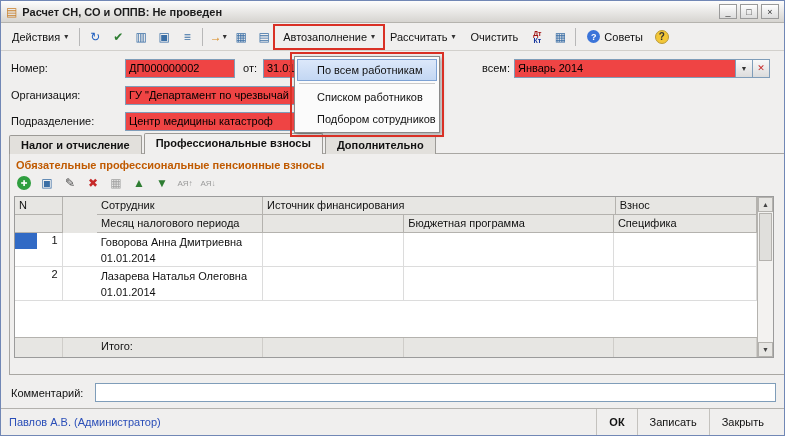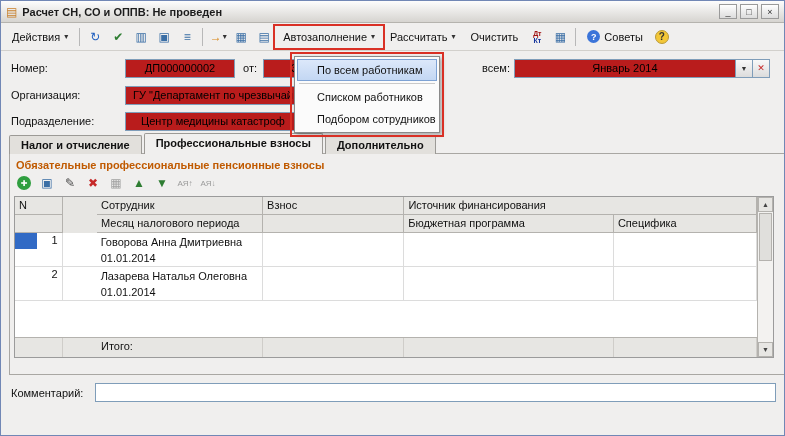--- a/index.html
+++ b/index.html
@@ -36,21 +36,21 @@
   .dt { color:#a01010; } .kt { color:#10309a; }
   .tipico { width:13px; height:13px; border-radius:50%; background:#3b74d9; color:#fff;
             font-size:9px; font-weight:bold; display:flex; align-items:center; justify-content:center; }
   .helpico { width:14px; height:14px; border-radius:50%; background:#f3c738; border:1px solid #b99a3a;
              color:#333; font-size:10px; font-weight:bold; display:flex; align-items:center; justify-content:center; }
 
   
   .form-row { position:absolute; left:10px; height:20px; display:flex; align-items:center; }
   .row1 { top:57px; } .row2 { top:84px; } .row3 { top:110px; }
   .flabel { display:inline-block; width:114px; }
-  .finput { height:19px; border:1px solid #7f9db9; background:#b91c1c; padding:0 3px;text-align:center; }
+  .finput { height:19px; border:1px solid #7f9db9; background:#ef4444; padding:0 3px; }
   .num-input { width:110px; }
   .from-label { margin-left:8px; margin-right:6px; }
   .date-input { width:84px; }
   .wide-input { width:176px; }
   .period-group { position:absolute; top:57px; left:481px; height:20px; display:flex; align-items:center; }
   .plabel { margin-right:4px; }
   .pinput { width:222px; }
   .combo-btn { width:17px; height:19px; border:1px solid #7f9db9; border-left:none;
                background:linear-gradient(#f8f8f8,#dcdcdc); display:flex; align-items:center;
                justify-content:center; font-size:7px; color:#333; padding:0; }
@@ -269,22 +269,22 @@
       <button class="gbtn">
           <span class="sortico">АЯ↓</span>
         </button>
     </div>
 
     <div class="gtable">
       <div class="gbody">
         <div class="ghr">
           <div class="hc w-n">N</div>
           <div class="hc w-emp">Сотрудник</div>
+          <div class="hc w-src">Источник финансирования</div>
           <div class="hc w-vz">Взнос</div>
-          <div class="hc w-src">Источник финансирования</div>
         </div>
         <div class="ghr">
           <div class="hc w-n"></div>
           <div class="hc w-emp">Месяц налогового периода</div>
           <div class="hc w-vz"></div>
           <div class="hc w-prog">Бюджетная программа</div>
           <div class="hc w-spec">Специфика</div>
         </div>
 
         <div class="dr">
@@ -335,14 +335,28 @@
           </div>
       </div>
     </div>
   </div>
 
   <div class="comment-row">
     <span class="clabel">Комментарий:</span>
     <input class="cinput" value="" style="">
   </div>
 
+  <div class="footer">
+    <span class="user">Павлов А.В. (Администратор)</span>
+    <div class="fbtns">
+      <button class="fbtn ok">
+          <span>ОК</span>
+        </button>
+      <button class="fbtn">
+          <span>Записать</span>
+        </button>
+      <button class="fbtn">
+          <span>Закрыть</span>
+        </button>
+    </div>
+  </div>
 
 </div>
 
 </body></html>

